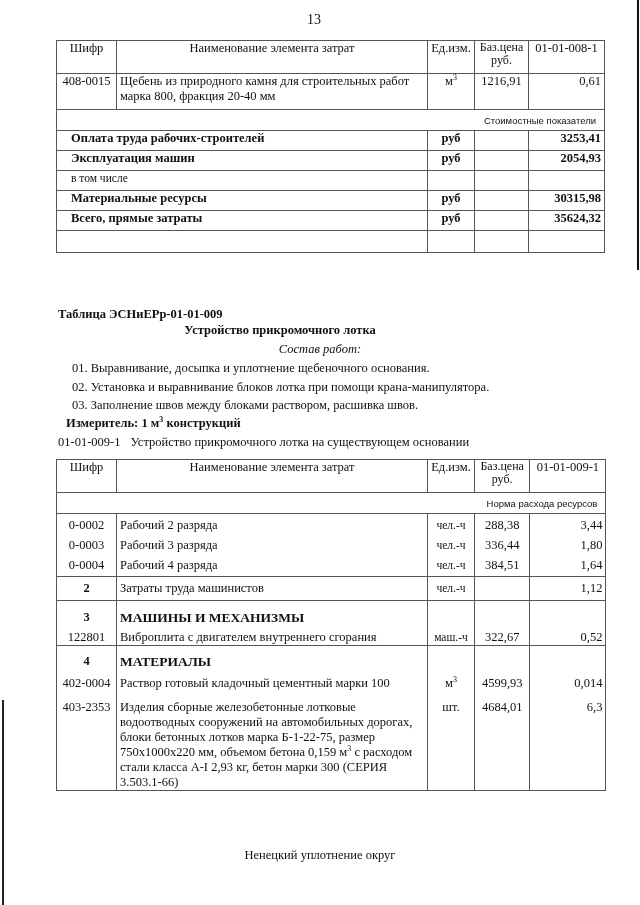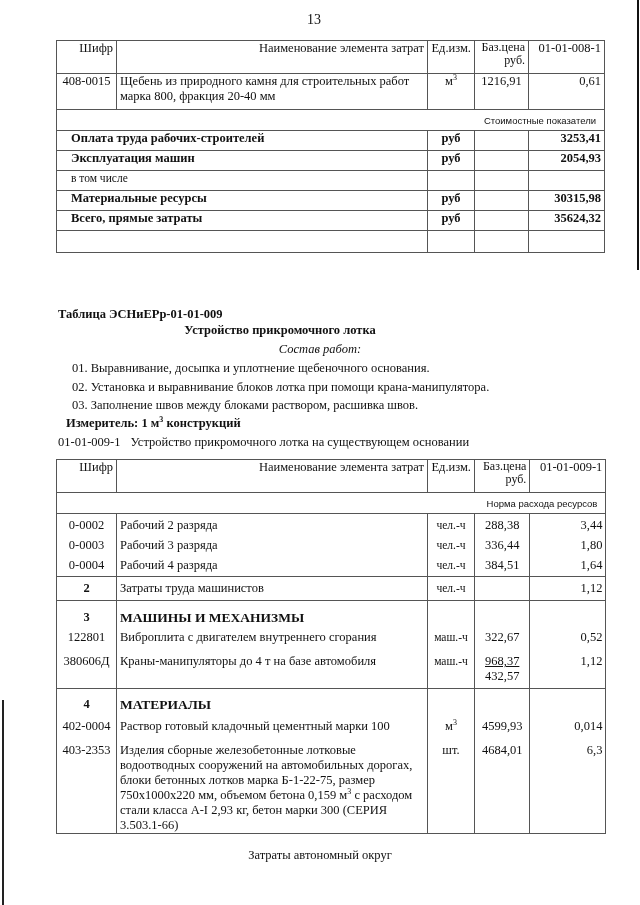--- a/index.html
+++ b/index.html
@@ -8,21 +8,21 @@
     font-family: "Liberation Serif", serif; color: #111; font-size: 12.5px;
   }
   .abs { position: absolute; }
   .page-num { left: 0; width: 628px; top: 12px; text-align: center; font-size: 14px; }
   .edge-right { right: 1px; top: 0; width: 2px; height: 270px; background: #111; }
   .edge-left { left: 2px; top: 700px; width: 2px; height: 205px; background: #222; }
 
   table.grid { position: absolute; border-collapse: collapse; table-layout: fixed; }
   table.grid td { border: 1px solid #555; padding: 0 3px; vertical-align: top; line-height: 15px; }
   .c1 { width: 60px; } .c2 { width: 311px; } .c3 { width: 47px; } .c4 { width: 54px; } .c5 { width: 76px; }
-  .hdr td { height: 32px; vertical-align: middle; text-align: right; font-size: 12.5px; }
+  .hdr td { height: 32px; vertical-align: middle; text-align: center; font-size: 12.5px; }
   .hdr .small { line-height: 13px; font-size: 12px; }
   .sect-label { text-align: right; font-family: "Liberation Sans", sans-serif; font-size: 9.5px; height: 20px; vertical-align: middle !important; padding-right: 8px !important; }
   .center { text-align: center; }
   .right { text-align: right; }
   .bold { font-weight: bold; }
   .u { text-decoration: underline; }
 
   .t1-cost td { border-top: none; border-bottom: none; height: 19px; vertical-align: middle; }
   .t1-cost td.first { border-right: none; padding-left: 14px; }
 
@@ -176,27 +176,20 @@
     <td style="border-bottom:none;"></td>
     <td style="border-bottom:none;"></td>
   </tr>
   <tr>
     <td class="center" style="border-top:none; border-bottom:none; padding-top:5px;">122801</td>
     <td style="border-top:none; border-bottom:none; padding-top:5px;">Виброплита с двигателем внутреннего сгорания</td>
     <td class="center" style="border-top:none; border-bottom:none; padding-top:5px; font-size:11.5px;">маш.-ч</td>
     <td class="center" style="border-top:none; border-bottom:none; padding-top:5px;">322,67</td>
     <td class="right" style="border-top:none; border-bottom:none; padding-top:5px;">0,52</td>
   </tr>
-  <tr>
-    <td class="center" style="border-top:none; padding:9px 3px 4px;">380606Д</td>
-    <td style="border-top:none; padding:9px 3px 4px;">Краны-манипуляторы до 4 т на базе автомобиля</td>
-    <td class="center" style="border-top:none; padding:9px 3px 4px; font-size:11.5px;">маш.-ч</td>
-    <td class="center" style="border-top:none; padding:9px 3px 4px;"><span class="u">968,37</span><br><span>432,57</span></td>
-    <td class="right" style="border-top:none; padding:9px 3px 4px;">1,12</td>
-  </tr>
 
   <tr>
     <td class="center bold" style="border-bottom:none; padding-top:8px;">4</td>
     <td class="bold" style="border-bottom:none; padding-top:8px; font-size:13.5px;">МАТЕРИАЛЫ</td>
     <td style="border-bottom:none;"></td>
     <td style="border-bottom:none;"></td>
     <td style="border-bottom:none;"></td>
   </tr>
   <tr>
     <td class="center" style="border-top:none; border-bottom:none; padding-top:7px;">402-0004</td>
@@ -215,13 +208,13 @@
       <span>стали класса А-I 2,93 кг, бетон марки 300 (СЕРИЯ</span><br>
       <span>3.503.1-66)</span>
     </td>
     <td class="center" style="border-top:none; padding:9px 3px 0;">шт.</td>
     <td class="center" style="border-top:none; padding:9px 3px 0;">4684,01</td>
     <td class="right" style="border-top:none; padding:9px 3px 0;">6,3</td>
   </tr>
 </tbody>
   </table>
 
-<div class="abs footer">Затраты автономный округ</div>
+<div class="abs footer">Ненецкий уплотнение округ</div>
 
 </body></html>

